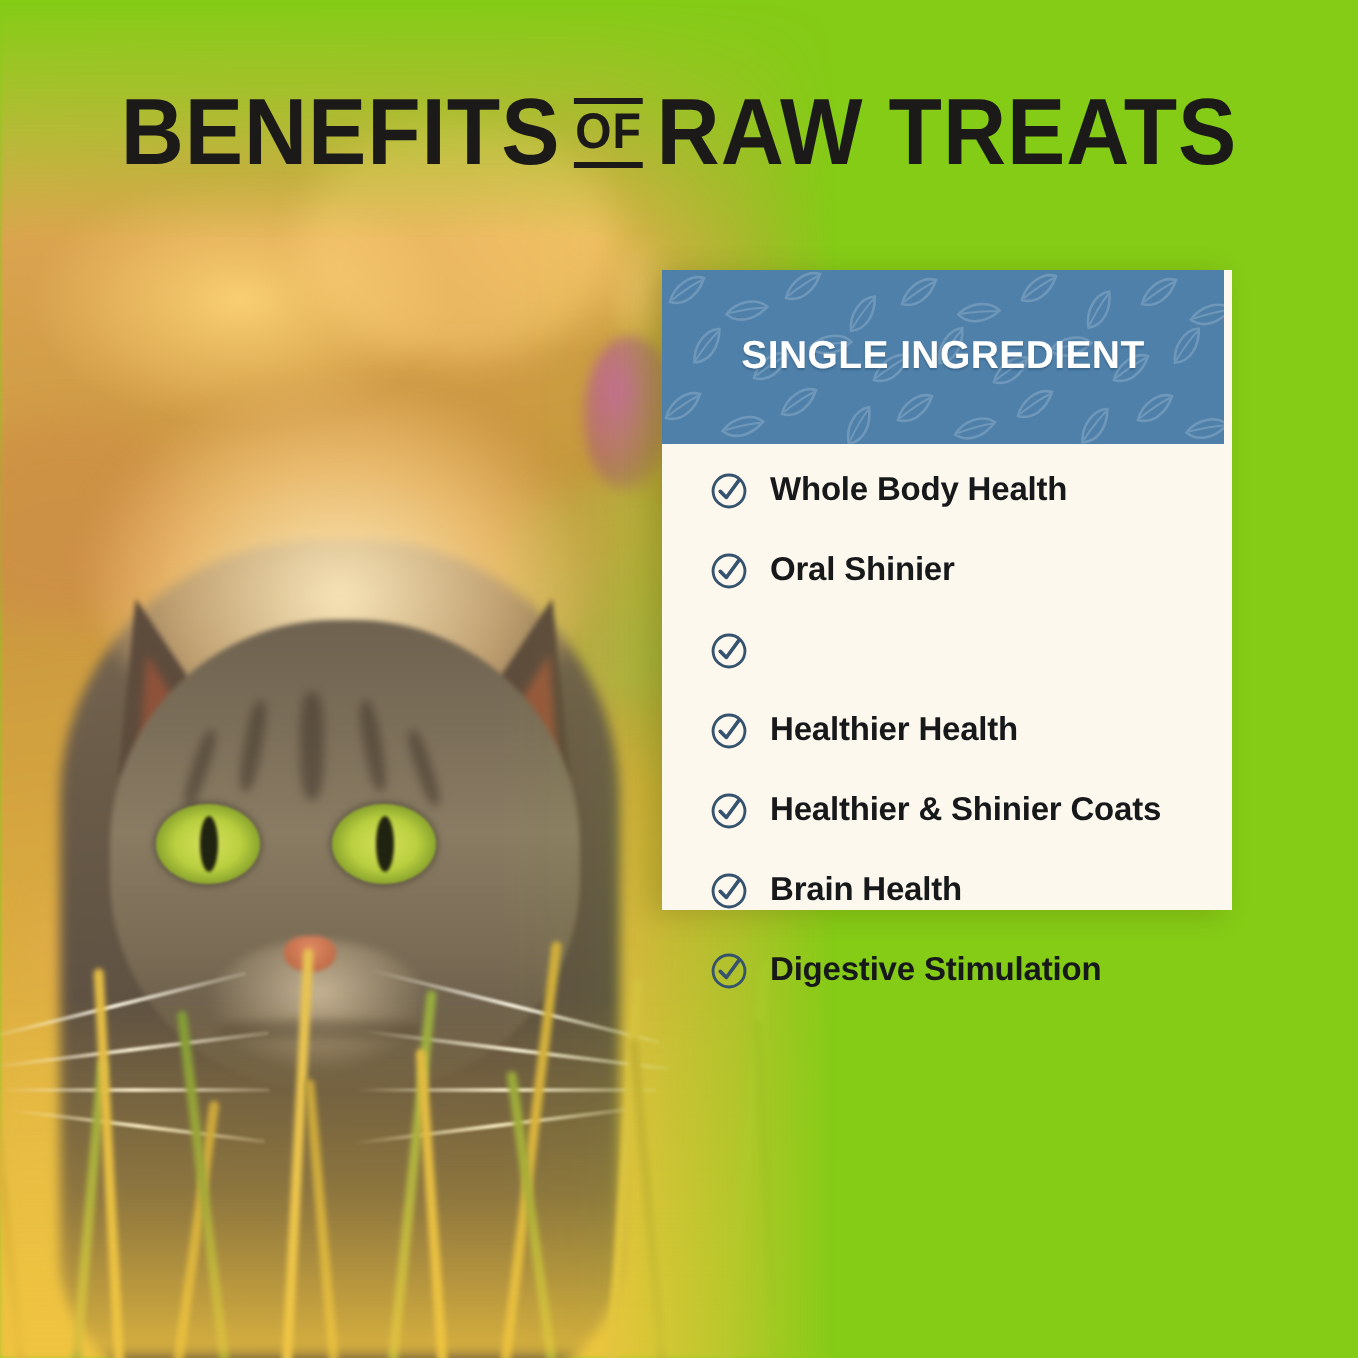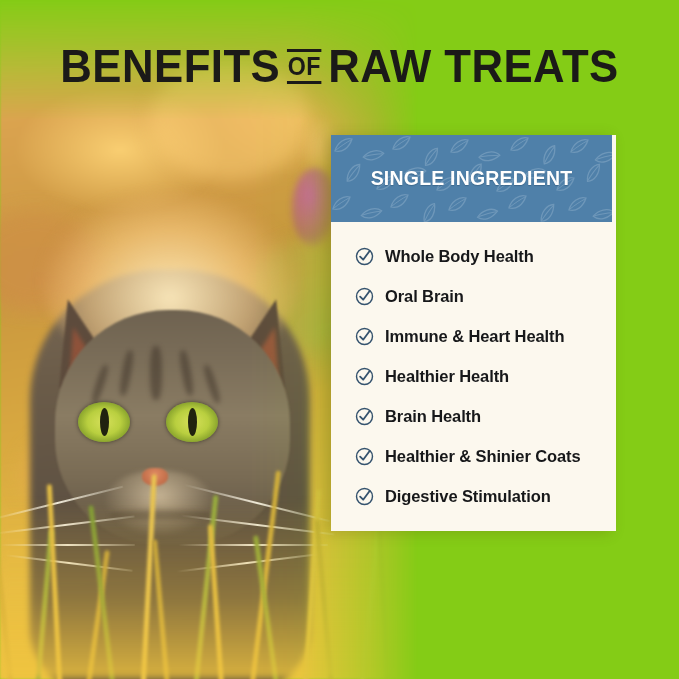--- a/index.html
+++ b/index.html
@@ -93,41 +93,41 @@
   .title .w{display:inline-block;vertical-align:middle;}
   .title .of{
     display:inline-block;vertical-align:middle;
     font-size:25px;margin:0 7px;position:relative;top:1px;padding:0 1px;
     border-top:3px solid #1b1a18;border-bottom:3px solid #1b1a18;
     line-height:1.15;
   }
 
   
   .card{
-    position:absolute;left:331px;top:135px;width:285px;height:396px;
+    position:absolute;left:331px;top:135px;width:285px;height:320px;
     background:#FCF8EE;
     box-shadow:-5px 2px 13px rgba(90,60,10,.22);
   }
   .card-header{
     position:relative;height:87px;width:281px;
     background:#4F80A9;
     overflow:hidden;
     display:flex;flex-direction:column;align-items:center;justify-content:center;
   }
   .card-header .pattern{
     position:absolute;inset:0;opacity:.20;
   }
   .card-header .htext{
     position:relative;z-index:2;color:#ffffff;font-weight:bold;
     font-size:19.5px;line-height:25px;text-align:center;letter-spacing:.2px;
     text-shadow:0 1px 1px rgba(20,50,75,.3);
   }
   .card-body{padding:14px 0 0 0;}
   .bullet{
-    display:flex;align-items:center;height:40px;padding-left:24px;
+    display:flex;align-items:flex-start;height:40px;padding-left:24px;
   }
   .bullet .chk{flex:0 0 auto;width:19px;height:19px;margin-right:11px;display:block;}
   .bullet .btxt{
     color:#17181a;font-weight:bold;font-size:16.5px;letter-spacing:-.1px;
     white-space:nowrap;
   }
 </style>
 </head>
 <body>
 
@@ -264,53 +264,52 @@
           <path d="M5.4 10.2 L8.6 13.4 L15.2 4.4" fill="none" stroke="#35536E" stroke-width="1.9" stroke-linecap="round" stroke-linejoin="round"></path>
         </svg>
         <span class="btxt">Whole Body Health</span>
       </div>
 
       <div class="bullet">
         <svg class="chk" viewBox="0 0 20 20">
           <circle cx="10" cy="10" r="8.4" fill="none" stroke="#35536E" stroke-width="1.5"></circle>
           <path d="M5.4 10.2 L8.6 13.4 L15.2 4.4" fill="none" stroke="#35536E" stroke-width="1.9" stroke-linecap="round" stroke-linejoin="round"></path>
         </svg>
-        <span class="btxt">Oral Brain</span>
-      </div>
-
-      <div class="bullet">
-        <svg class="chk" viewBox="0 0 20 20">
-          <circle cx="10" cy="10" r="8.4" fill="none" stroke="#35536E" stroke-width="1.5"></circle>
-          <path d="M5.4 10.2 L8.6 13.4 L15.2 4.4" fill="none" stroke="#35536E" stroke-width="1.9" stroke-linecap="round" stroke-linejoin="round"></path>
-        </svg>
-        <span class="btxt">Immune &amp; Heart Health</span>
+        <span class="btxt">Oral Shinier</span>
+      </div>
+
+      <div class="bullet">
+        <svg class="chk" viewBox="0 0 20 20">
+          <circle cx="10" cy="10" r="8.4" fill="none" stroke="#35536E" stroke-width="1.5"></circle>
+          <path d="M5.4 10.2 L8.6 13.4 L15.2 4.4" fill="none" stroke="#35536E" stroke-width="1.9" stroke-linecap="round" stroke-linejoin="round"></path>
+        </svg>
       </div>
 
       <div class="bullet">
         <svg class="chk" viewBox="0 0 20 20">
           <circle cx="10" cy="10" r="8.4" fill="none" stroke="#35536E" stroke-width="1.5"></circle>
           <path d="M5.4 10.2 L8.6 13.4 L15.2 4.4" fill="none" stroke="#35536E" stroke-width="1.9" stroke-linecap="round" stroke-linejoin="round"></path>
         </svg>
         <span class="btxt">Healthier Health</span>
       </div>
 
       <div class="bullet">
         <svg class="chk" viewBox="0 0 20 20">
           <circle cx="10" cy="10" r="8.4" fill="none" stroke="#35536E" stroke-width="1.5"></circle>
           <path d="M5.4 10.2 L8.6 13.4 L15.2 4.4" fill="none" stroke="#35536E" stroke-width="1.9" stroke-linecap="round" stroke-linejoin="round"></path>
         </svg>
+        <span class="btxt">Healthier &amp; Shinier Coats</span>
+      </div>
+
+      <div class="bullet">
+        <svg class="chk" viewBox="0 0 20 20">
+          <circle cx="10" cy="10" r="8.4" fill="none" stroke="#35536E" stroke-width="1.5"></circle>
+          <path d="M5.4 10.2 L8.6 13.4 L15.2 4.4" fill="none" stroke="#35536E" stroke-width="1.9" stroke-linecap="round" stroke-linejoin="round"></path>
+        </svg>
         <span class="btxt">Brain Health</span>
-      </div>
-
-      <div class="bullet">
-        <svg class="chk" viewBox="0 0 20 20">
-          <circle cx="10" cy="10" r="8.4" fill="none" stroke="#35536E" stroke-width="1.5"></circle>
-          <path d="M5.4 10.2 L8.6 13.4 L15.2 4.4" fill="none" stroke="#35536E" stroke-width="1.9" stroke-linecap="round" stroke-linejoin="round"></path>
-        </svg>
-        <span class="btxt">Healthier &amp; Shinier Coats</span>
       </div>
 
       <div class="bullet">
         <svg class="chk" viewBox="0 0 20 20">
           <circle cx="10" cy="10" r="8.4" fill="none" stroke="#35536E" stroke-width="1.5"></circle>
           <path d="M5.4 10.2 L8.6 13.4 L15.2 4.4" fill="none" stroke="#35536E" stroke-width="1.9" stroke-linecap="round" stroke-linejoin="round"></path>
         </svg>
         <span class="btxt">Digestive Stimulation</span>
       </div>
 

